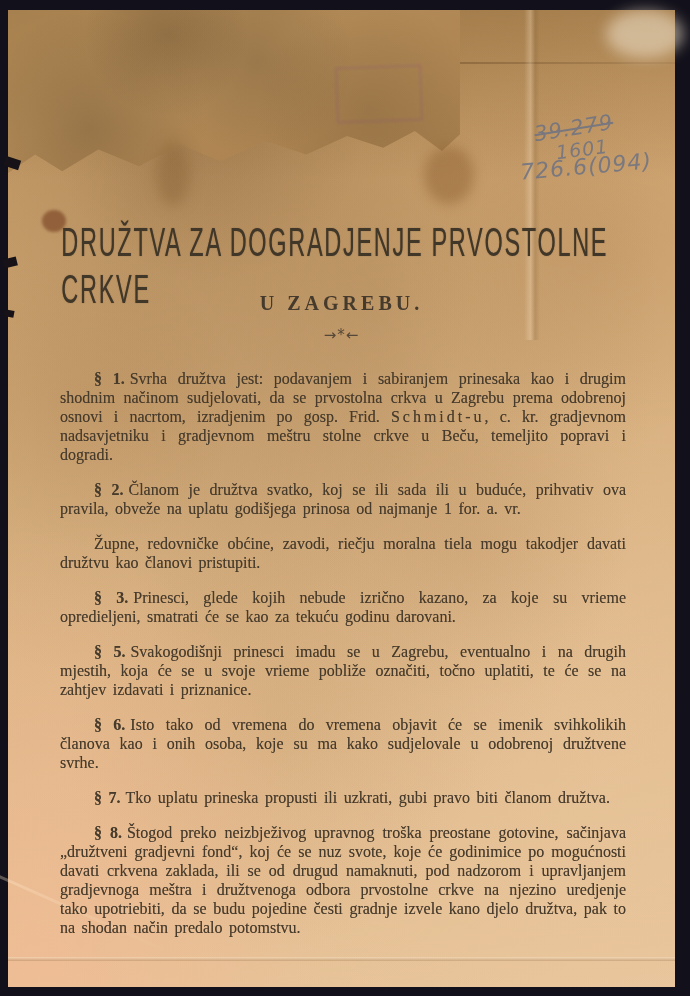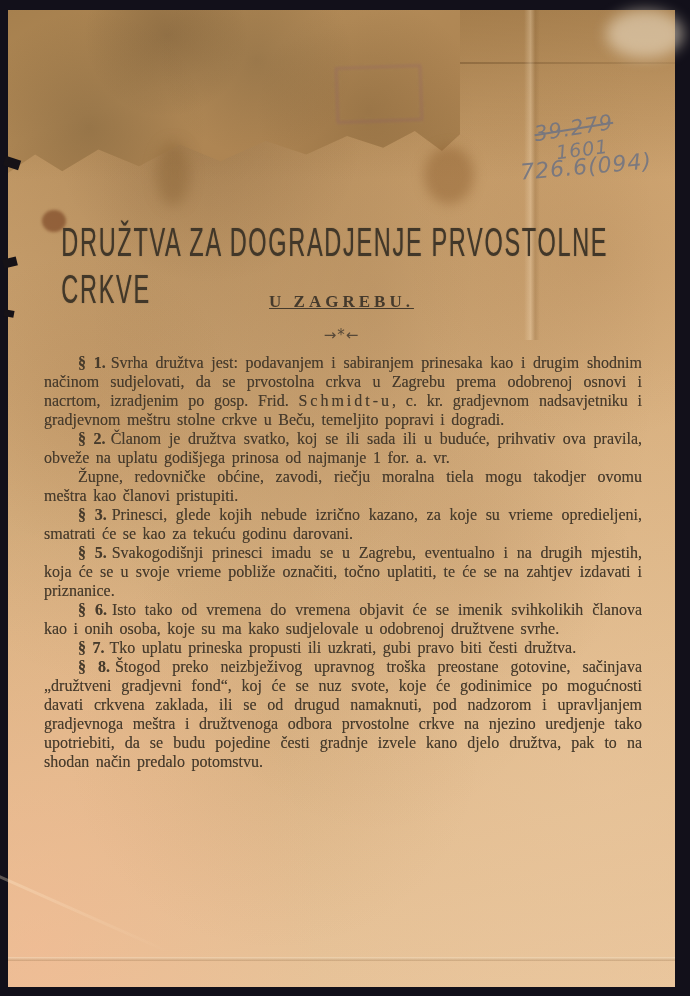--- a/index.html
+++ b/index.html
@@ -71,32 +71,32 @@
   
   .t1-wrap{position:absolute;left:0;top:138px;width:100%;text-align:center;}
   .t1{display:inline-block;font-family:"Liberation Serif",serif;font-size:49px;font-weight:600;
     color:#3e3428;letter-spacing:26px;margin-right:-26px;transform:scale(.92,1.18);transform-origin:center top;
     text-shadow:0 0 1px rgba(62,52,40,.6);}
   .t2-wrap{position:absolute;left:0;top:210px;width:100%;text-align:left;}
   .t2{display:inline-block;font-family:"Liberation Sans",sans-serif;font-size:28px;font-weight:500;
     color:#413729;letter-spacing:2px;transform:scale(.84,1.45);transform-origin:center top;
     text-shadow:0 0 1px rgba(65,55,41,.5);}
   .t3-wrap{position:absolute;left:0;top:282px;width:100%;text-align:center;}
-  .t3{display:inline-block;font-family:"Liberation Serif",serif;font-size:17px;font-weight:600;
-    color:#453a2c;letter-spacing:4px;text-decoration:underline;}
+  .t3{display:inline-block;font-family:"Liberation Serif",serif;font-size:20px;font-weight:600;
+    color:#453a2c;letter-spacing:4px;}
   .orn-wrap{position:absolute;left:0;top:316px;width:100%;text-align:center;}
   .orn{font-family:"DejaVu Sans",sans-serif;font-size:15px;color:#564838;letter-spacing:1px;}
   
   .bodytext{
     position:absolute;left:36px;top:343px;width:598px;
     font-family:"Liberation Serif",serif;font-size:16px;line-height:19px;
     color:#473b2c;text-align:justify;word-spacing:2.5px;
     text-shadow:0 0 .5px rgba(71,59,44,.55);
   }
-  .para{margin:0;text-indent:34px;}
+  .para{margin:16px;text-indent:34px;}
   .pnum{font-weight:bold;}
   .pnum:not(:empty){padding-right:5px;}
   .spaced{letter-spacing:3px;}
 </style>
 </head>
 <body>
 
 <div class="page">
   <div class="top-tone"></div>
   <div class="tape"></div>
@@ -124,20 +124,20 @@
   <div class="t3-wrap">
     <span class="t3">U ZAGREBU.</span>
   </div>
   <div class="orn-wrap">
     <span class="orn">→*←</span>
   </div>
 
   <div class="bodytext">
     <p class="para"><span class="pnum">§ 1.</span><span>Svrha družtva jest: podavanjem i sabiranjem prinesaka kao i drugim shodnim načinom sudjelovati, da se prvostolna crkva u Zagrebu prema odobrenoj osnovi i nacrtom, izradjenim po gosp. Frid. </span><span class="spaced">Schmidt-u</span><span>, c. kr. gradjevnom nadsavjetniku i gradjevnom meštru stolne crkve u Beču, temeljito popravi i dogradi.</span></p>
     <p class="para"><span class="pnum">§ 2.</span><span>Članom je družtva svatko, koj se ili sada ili u buduće, prihvativ ova pravila, obveže na uplatu godišjega prinosa od najmanje 1 for. a. vr.</span></p>
-    <p class="para"><span class="pnum"></span><span>Župne, redovničke obćine, zavodi, riečju moralna tiela mogu takodjer ovomu meštra kao članovi pristupiti.</span></p>
+    <p class="para"><span class="pnum"></span><span>Župne, redovničke obćine, zavodi, riečju moralna tiela mogu takodjer davati družtvu kao članovi pristupiti.</span></p>
     <p class="para"><span class="pnum">§ 3.</span><span>Prinesci, glede kojih nebude izrično kazano, za koje su vrieme opredieljeni, smatrati će se kao za tekuću godinu darovani.</span></p>
     <p class="para"><span class="pnum">§ 5.</span><span>Svakogodišnji prinesci imadu se u Zagrebu, eventualno i na drugih mjestih, koja će se u svoje vrieme pobliže označiti, točno uplatiti, te će se na zahtjev izdavati i priznanice.</span></p>
     <p class="para"><span class="pnum">§ 6.</span><span>Isto tako od vremena do vremena objavit će se imenik svihkolikih članova kao i onih osoba, koje su ma kako sudjelovale u odobrenoj družtvene svrhe.</span></p>
-    <p class="para"><span class="pnum">§ 7.</span><span>Tko uplatu prineska propusti ili uzkrati, gubi pravo biti česti družtva.</span></p>
+    <p class="para"><span class="pnum">§ 7.</span><span>Tko uplatu prineska propusti ili uzkrati, gubi pravo biti članom družtva.</span></p>
     <p class="para"><span class="pnum">§ 8.</span><span>Štogod preko neizbježivog upravnog troška preostane gotovine, sačinjava „družtveni gradjevni fond“, koj će se nuz svote, koje će godinimice po mogućnosti davati crkvena zaklada, ili se od drugud namaknuti, pod nadzorom i upravljanjem gradjevnoga meštra i družtvenoga odbora prvostolne crkve na njezino uredjenje tako upotriebiti, da se budu pojedine česti gradnje izvele kano djelo družtva, pak to na shodan način predalo potomstvu.</span></p>
   </div>
 </div>
 
 </body></html>

